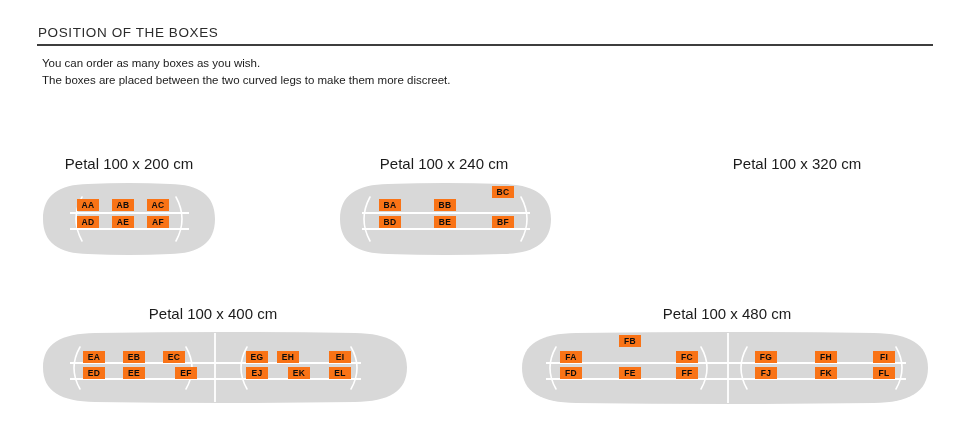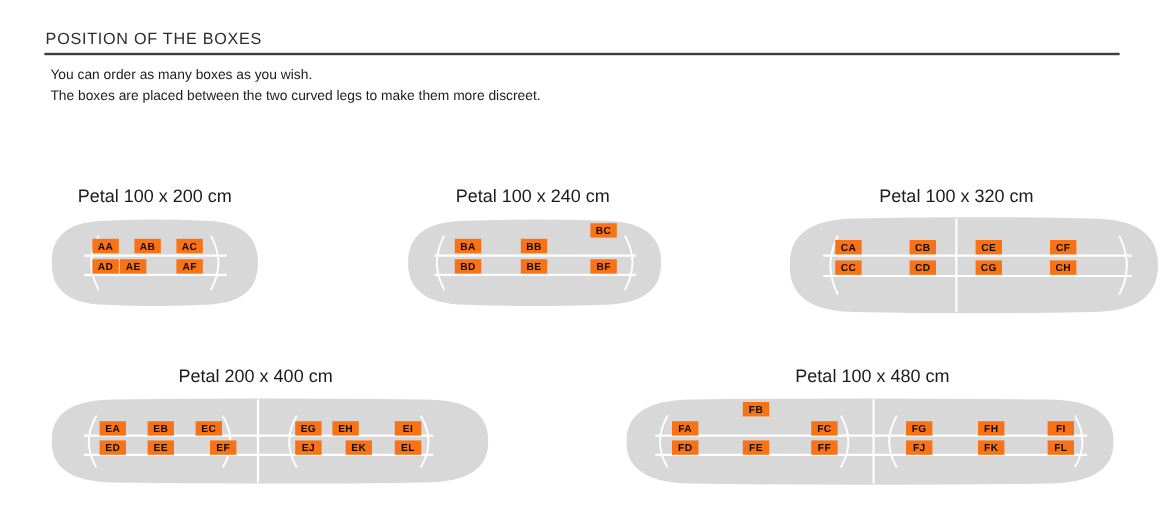--- a/index.html
+++ b/index.html
@@ -47,21 +47,21 @@
       <path class="petal-shape" d="M0 37 C0 13 16 2.5 45 2 Q86 0 127 2 C156 2.5 172 13 172 37 C172 61 156 71.5 127 72 Q86 74 45 72 C16 71.5 0 61 0 37 Z"></path>
       <line class="white-line" x1="27" y1="31" x2="146" y2="31"></line>
       <line class="white-line" x1="27" y1="47" x2="146" y2="47"></line>
       <path class="leg-arc" d="M39 15 Q27 37 39 59"></path>
       <path class="leg-arc" d="M133 15 Q145 37 133 59"></path>
     </svg>
     <div class="pos-label" style="left:34px;top:17px">AA</div>
     <div class="pos-label" style="left:69px;top:17px">AB</div>
     <div class="pos-label" style="left:104px;top:17px">AC</div>
     <div class="pos-label" style="left:34px;top:34px">AD</div>
-    <div class="pos-label" style="left:57px;top:34px">AE</div>
+    <div class="pos-label" style="left:69px;top:34px">AE</div>
     <div class="pos-label" style="left:104px;top:34px">AF</div>
   </div>
 
   <div class="diagram-title" style="left:444px;top:155px">Petal 100 x 240 cm</div>
   <div class="petal" style="left:340px;top:182px;width:211px;height:74px">
     <svg width="211" height="74" viewBox="0 0 211 74">
       <path class="petal-shape" d="M0 37 C0 13 17 2.5 48 2 Q105.5 0 163 2 C194 2.5 211 13 211 37 C211 61 194 71.5 163 72 Q105.5 74 48 72 C17 71.5 0 61 0 37 Z"></path>
       <line class="white-line" x1="22" y1="31" x2="190" y2="31"></line>
       <line class="white-line" x1="22" y1="47" x2="190" y2="47"></line>
       <path class="leg-arc" d="M30 15 Q18 37 30 59"></path>
@@ -69,40 +69,22 @@
     </svg>
     <div class="pos-label" style="left:39px;top:17px">BA</div>
     <div class="pos-label" style="left:94px;top:17px">BB</div>
     <div class="pos-label" style="left:152px;top:4px">BC</div>
     <div class="pos-label" style="left:39px;top:34px">BD</div>
     <div class="pos-label" style="left:94px;top:34px">BE</div>
     <div class="pos-label" style="left:152px;top:34px">BF</div>
   </div>
 
   <div class="diagram-title" style="left:797px;top:155px">Petal 100 x 320 cm</div>
-  <div class="petal" style="left:658px;top:180px;width:307px;height:82px">
-    <svg width="307" height="82" viewBox="0 0 307 82">
-      <path class="petal-shape" d="M0 41 C0 14 19 2.5 55 2 Q153.5 0 252 2 C288 2.5 307 14 307 41 C307 68 288 79.5 252 80 Q153.5 82 55 80 C19 79.5 0 68 0 41 Z"></path>
-      <line class="white-line" x1="28" y1="33" x2="285" y2="33"></line>
-      <line class="white-line" x1="28" y1="50" x2="285" y2="50"></line>
-      <line class="white-line" x1="139" y1="2" x2="139" y2="80"></line>
-      <path class="leg-arc" d="M40 17 Q28 41 40 65"></path>
-      <path class="leg-arc" d="M275 17 Q287 41 275 65"></path>
-    </svg>
-    <div class="pos-label" style="left:38px;top:20px">CA</div>
-    <div class="pos-label" style="left:100px;top:20px">CB</div>
-    <div class="pos-label" style="left:155px;top:20px">CE</div>
-    <div class="pos-label" style="left:217px;top:20px">CF</div>
-    <div class="pos-label" style="left:38px;top:37px">CC</div>
-    <div class="pos-label" style="left:100px;top:37px">CD</div>
-    <div class="pos-label" style="left:155px;top:37px">CG</div>
-    <div class="pos-label" style="left:217px;top:37px">CH</div>
-  </div>
 
-  <div class="diagram-title" style="left:213px;top:305px">Petal 200 x 400 cm</div>
+  <div class="diagram-title" style="left:213px;top:305px">Petal 100 x 400 cm</div>
   <div class="petal" style="left:43px;top:331px;width:364px;height:73px">
     <svg width="364" height="73" viewBox="0 0 364 73">
       <path class="petal-shape" d="M0 36.5 C0 12.5 18 2.5 52 2 Q182 0 312 2 C346 2.5 364 12.5 364 36.5 C364 60.5 346 70.5 312 71 Q182 73 52 71 C18 70.5 0 60.5 0 36.5 Z"></path>
       <line class="white-line" x1="27" y1="32" x2="318" y2="32"></line>
       <line class="white-line" x1="27" y1="48" x2="318" y2="48"></line>
       <line class="white-line" x1="172" y1="2" x2="172" y2="71"></line>
       <path class="leg-arc" d="M37 16 Q25 37 37 58"></path>
       <path class="leg-arc" d="M143 16 Q155 37 143 58"></path>
       <path class="leg-arc" d="M204 16 Q192 37 204 58"></path>
       <path class="leg-arc" d="M308 16 Q320 37 308 58"></path>

